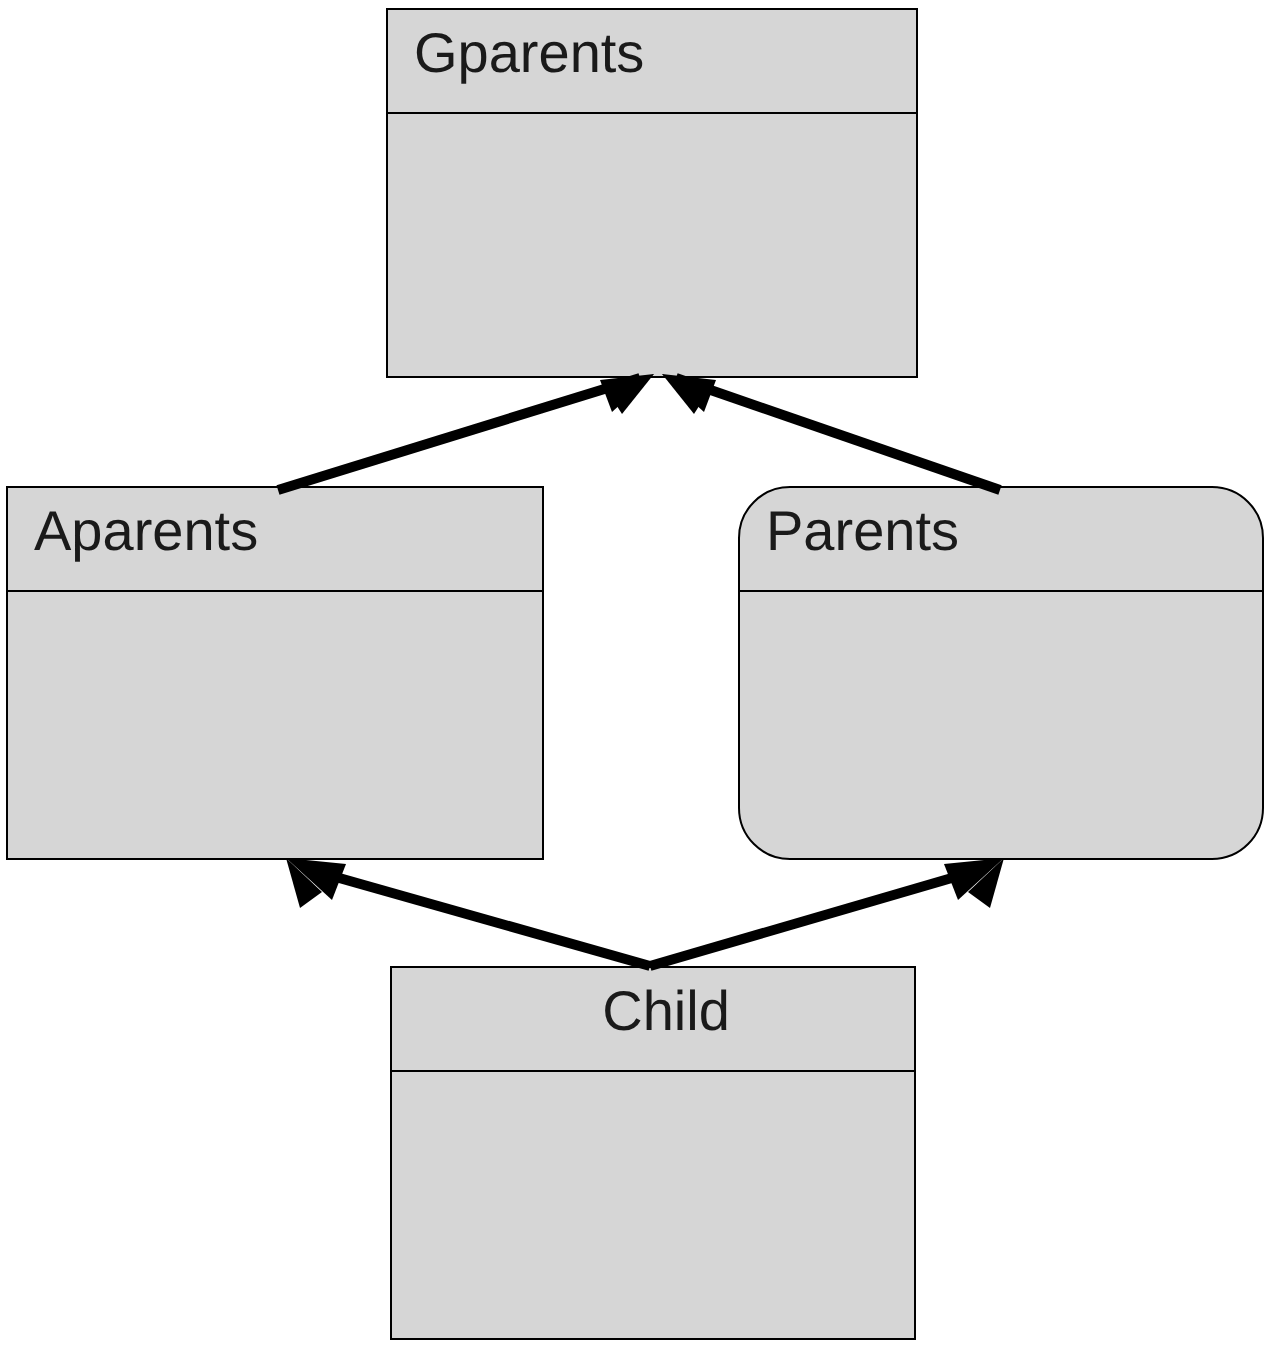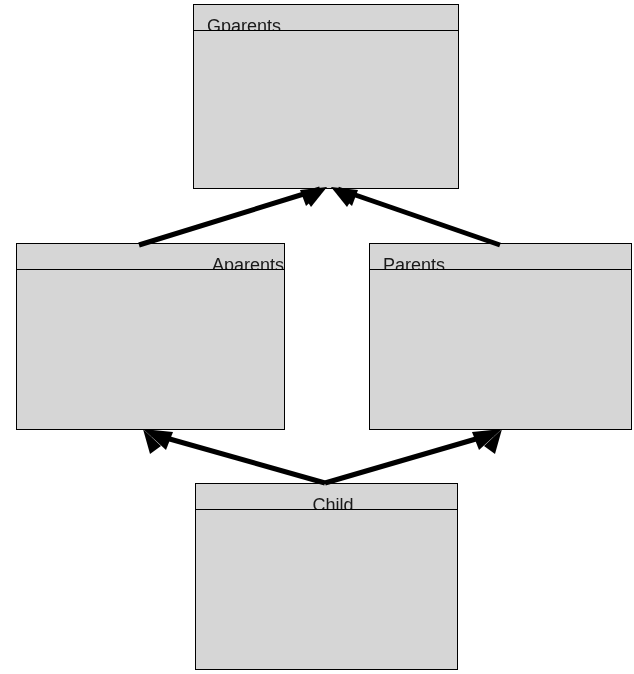--- a/index.html
+++ b/index.html
@@ -22,46 +22,46 @@
     position: absolute;
     box-sizing: border-box;
     background: #d6d6d6;
     border: 1.5px solid #000000;
     display: flex;
     flex-direction: column;
     z-index: 1;
   }
   .uml-class-name {
     box-sizing: border-box;
-    height: 26px;
+    height: 52px;
     line-height: 43px;
     padding-left: 13px;
-    font-size: 18px;
+    font-size: 28px;
     color: #1a1a1a;
     border-bottom: 1.5px solid #000000;
     white-space: nowrap;
     overflow: hidden;
   }
   .uml-class-attributes {
     flex: 1 1 auto;
     padding-left: 13px;
     font-size: 15px;
     color: #1a1a1a;
   }
   .uml-class-operations {
     flex: 0 0 auto;
     padding-left: 13px;
     font-size: 15px;
     color: #1a1a1a;
   }
 
   
   #cls-gparents { left: 193px;  top: 4px;   width: 266px; height: 185px; }
-  #cls-aparents { left: 16px;    top: 243px; width: 269px; height: 187px; text-align: right; }
-  #cls-parents  { left: 369px;  top: 243px; width: 263px; height: 187px; }
+  #cls-aparents { left: 3px;    top: 243px; width: 269px; height: 187px; }
+  #cls-parents  { left: 369px;  top: 243px; width: 263px; height: 187px; border-radius: 26px; }
   #cls-child    { left: 195px;  top: 483px; width: 263px; height: 187px; text-align: center; }
 
   #edges {
     position: absolute;
     left: 0;
     top: 0;
     width: 634px;
     height: 674px;
     z-index: 2;
     pointer-events: none;

